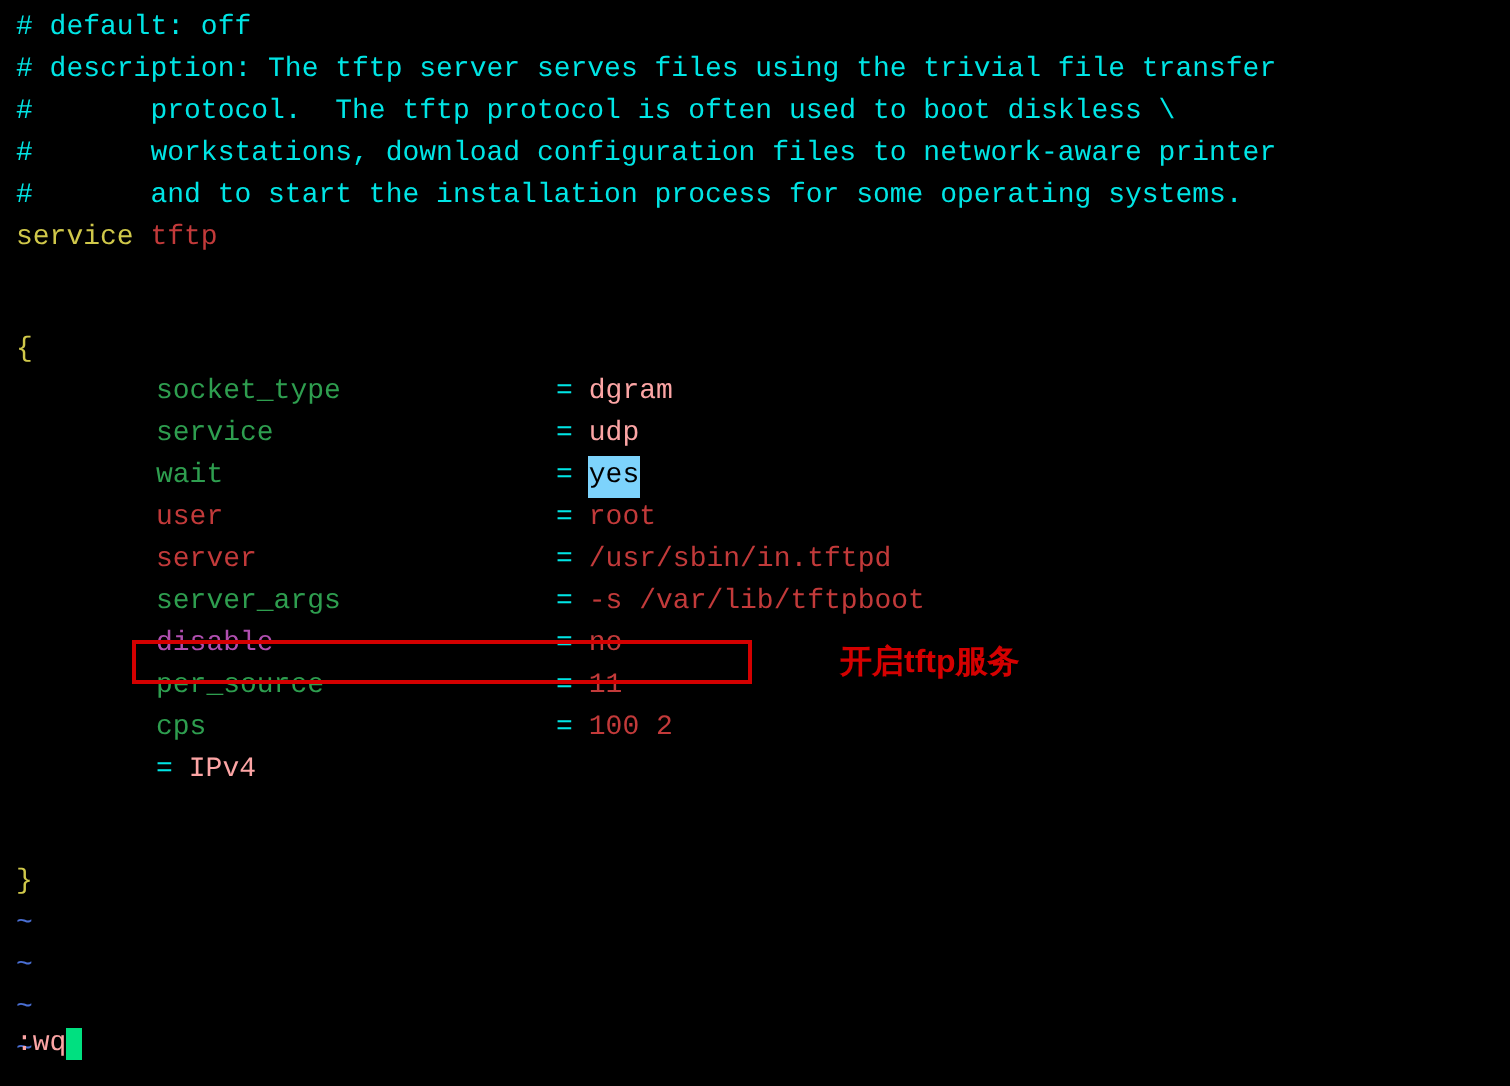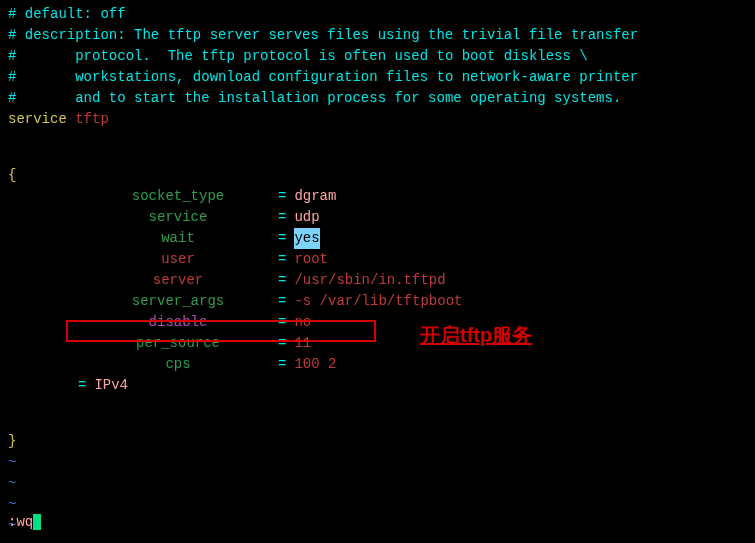--- a/index.html
+++ b/index.html
@@ -24,37 +24,36 @@
   .red    { color: #c23a3a; }
   .yellow { color: #d0c84a; margin-top: 35px; }
   .green  { color: #2e9e4f; }
   .magenta{ color: #b04fb0; }
   .white  { color: #fca5a5; }
   .bg-yellow { background: #7dd3fc; color: #000000; }
   .cursor { background: #00e080; color: #000000; display: inline-block; width: 8px; height: 16px; vertical-align: text-bottom; }
 
   .row { display: flex; align-items: baseline; }
   .indent { display: inline-block; width: 70px; }
-  .key { display: inline-block; width: 200px; text-align: center; }
+  .key { display: inline-block; width: 200px; }
   .eq  { color: #00e5e5; margin-right: 8px; }
 
   .redbox {
     position: absolute;
     border: 2px solid #d40000;
     box-sizing: border-box;
     pointer-events: none;
   }
   .annotation {
     position: absolute;
     color: #d40000;
     font-family: "Microsoft YaHei", "SimSun", sans-serif;
-    font-size: 20px;
+    font-size: 16px;
     font-weight: bold;
     pointer-events: none;
-    text-decoration: underline;
   }
   .tilde-block { color: #4a6fd4; }
   .cmdline { position: absolute; bottom: 10px; left: 8px; }
 </style>
 </head>
 <body>
 
 <div class="line cyan"># default: off</div>
 <div class="line cyan"># description: The tftp server serves files using the trivial file transfer</div>
 <div class="line"><span class="cyan">#       </span><span class="cyan">protocol.  The tftp protocol is often used to boot diskless \</span></div>

